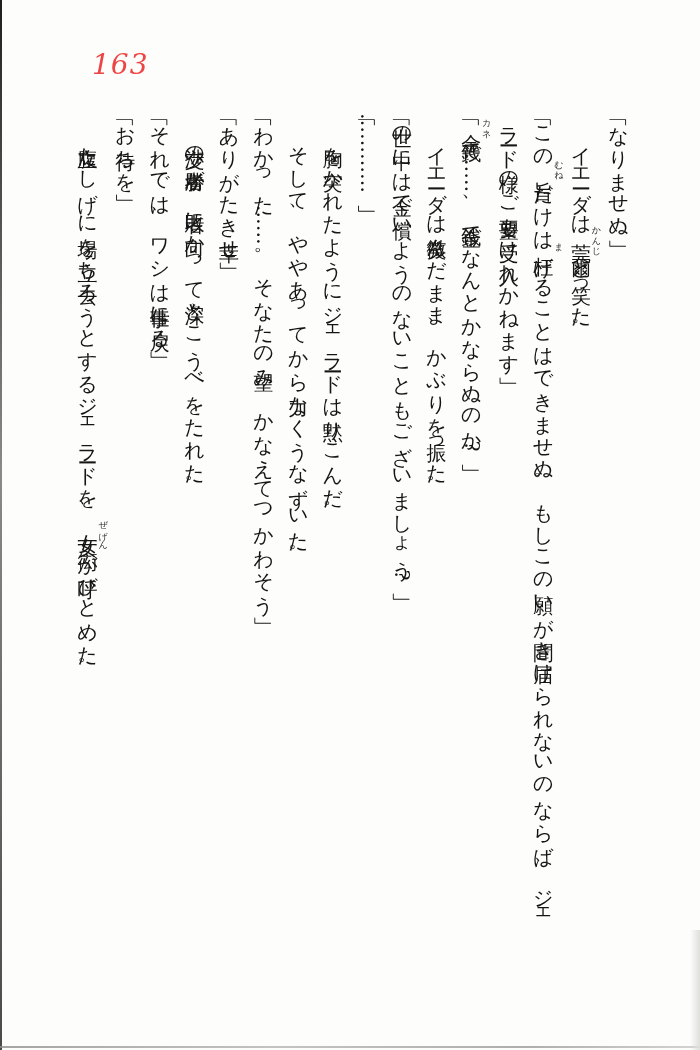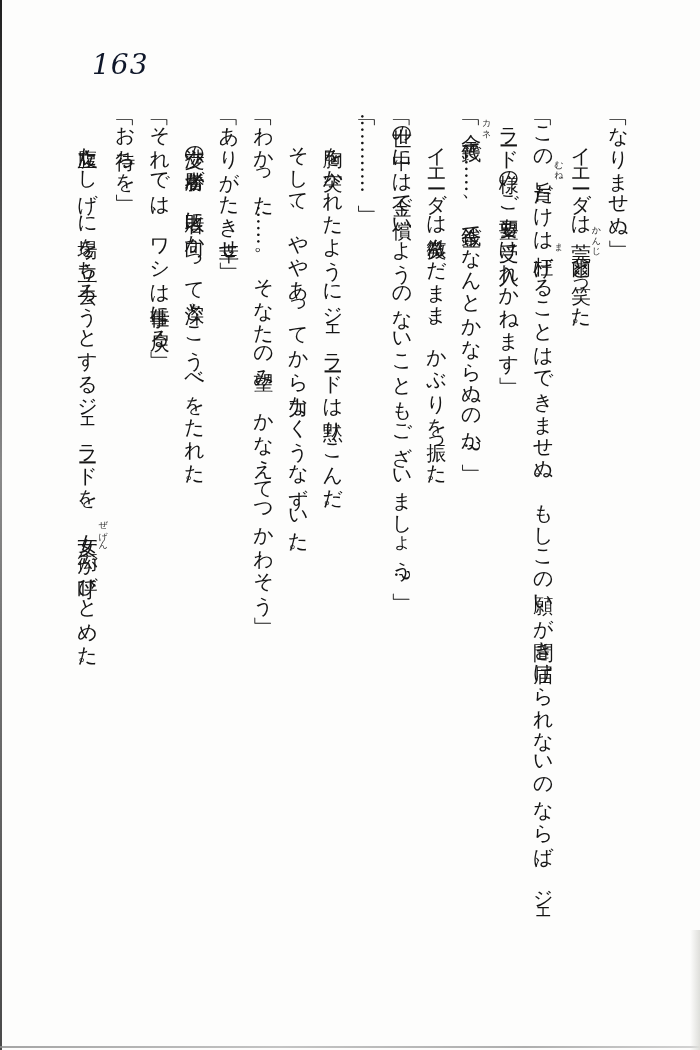--- a/index.html
+++ b/index.html
@@ -34,21 +34,21 @@
     width: 10px; height: 120px;
     background: linear-gradient(to left, #dededa, rgba(255,255,255,0));
   }
   .page-number {
     position: absolute;
     left: 92px; top: 48px;
     font-family: "DejaVu Serif", serif;
     font-style: italic;
     font-size: 28px;
     letter-spacing: 1px;
-    color: #0f172a;
+    color: #ef4444;
   }
   
   .text-block {
     position: absolute;
     top: 113px;
     right: 64px;
     height: 812px;
     writing-mode: vertical-rl;
     text-orientation: mixed;
     font-family: "DejaVu Serif", serif;

